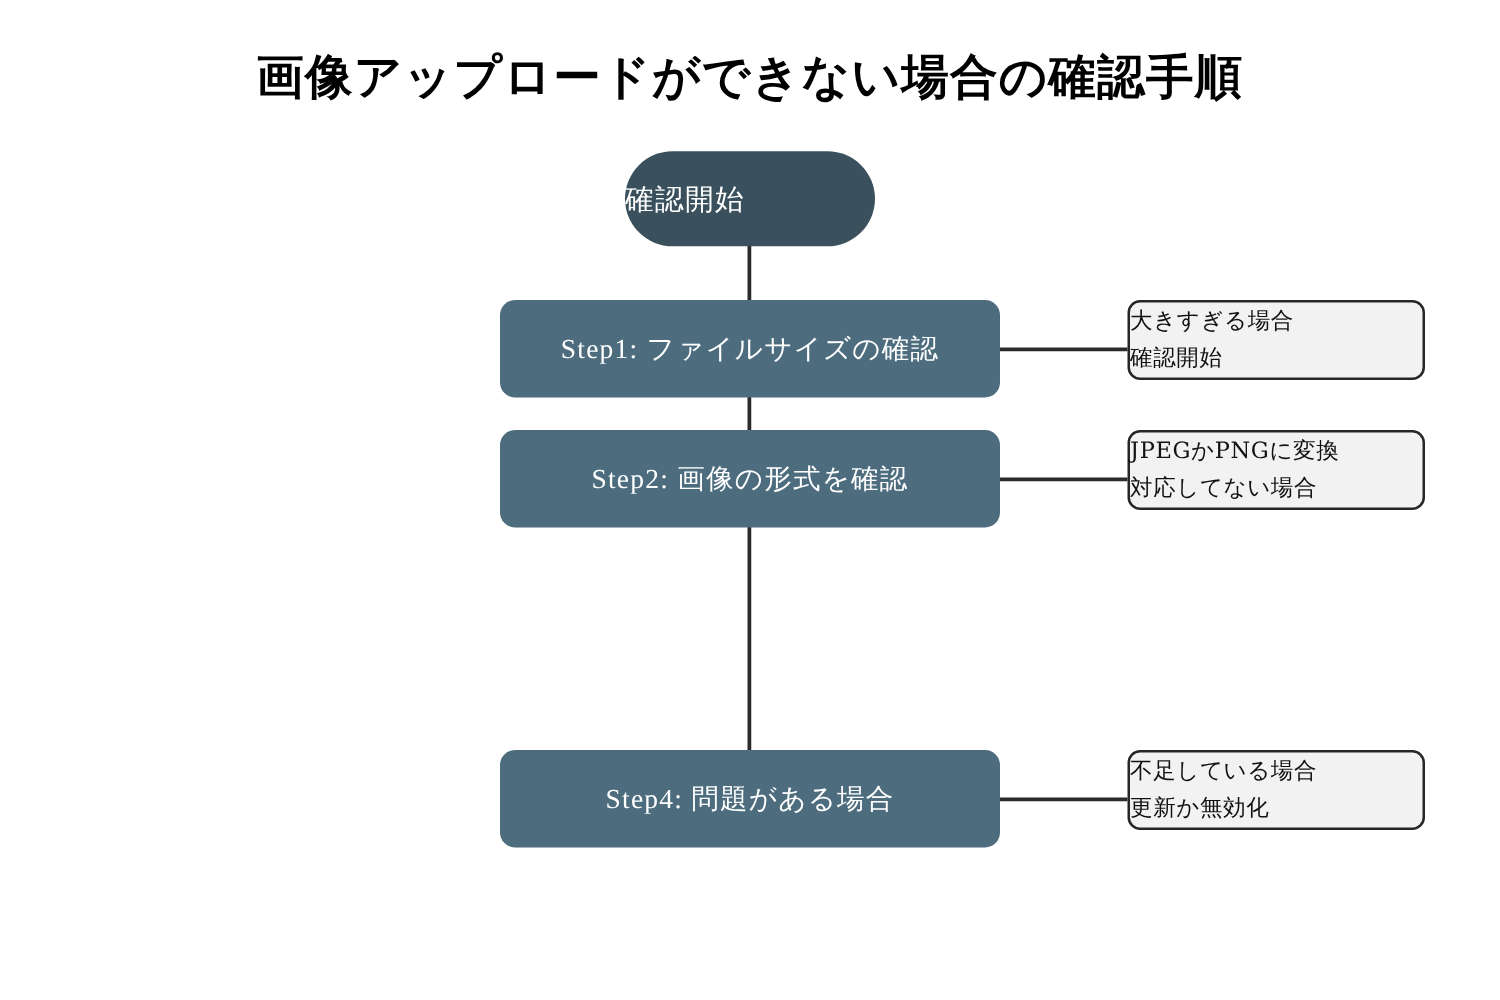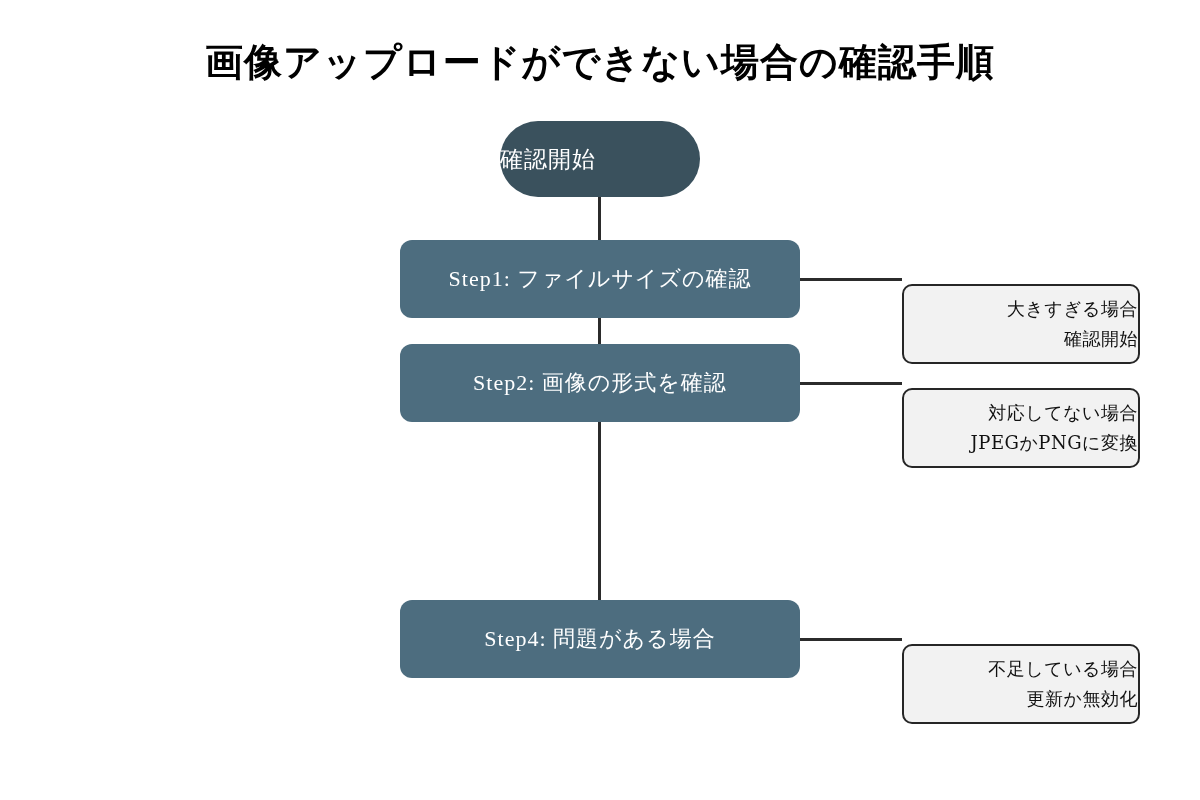--- a/index.html
+++ b/index.html
@@ -87,36 +87,35 @@
     top: 38px;
     width: 102px;
     height: 3px;
     background: var(--connector, #2b2b2b);
   }
   .note-box {
     position: absolute;
     left: 902px;
     top: 0;
     width: 238px;
-    height: 80px;
+    height: 64px;
     box-sizing: border-box;
     background: var(--note-bg, #f2f2f2);
     border: 2px solid var(--note-border, #262626);
     border-radius: 10px;
     color: var(--dark-text, #111);
     display: flex;
     flex-direction: column;
-    align-items: flex-end;
+    align-items: flex-start;
     justify-content: center;
     font-size: 18px;
     line-height: 30px;
     letter-spacing: 0.5px;
     font-family: "DejaVu Serif", serif;
     text-align: center;
-    margin-top: 44px;
   }
 </style>
 </head>
 <body>
 
 <div class="canvas">
 
   <h1 class="title">画像アップロードができない場合の確認手順</h1>
 
   <div class="vline"></div>
@@ -135,22 +134,22 @@
       <div>確認開始</div>
     </div>
   </div>
 
   <div class="row row-2">
     <div class="step-box">
       <span>Step2: 画像の形式を確認</span>
     </div>
     <div class="hline"></div>
     <div class="note-box">
+      <div>JPEGかPNGに変換</div>
       <div>対応してない場合</div>
-      <div>JPEGかPNGに変換</div>
     </div>
   </div>
 
 
   <div class="row row-4">
     <div class="step-box">
       <span>Step4: 問題がある場合</span>
     </div>
     <div class="hline"></div>
     <div class="note-box">

